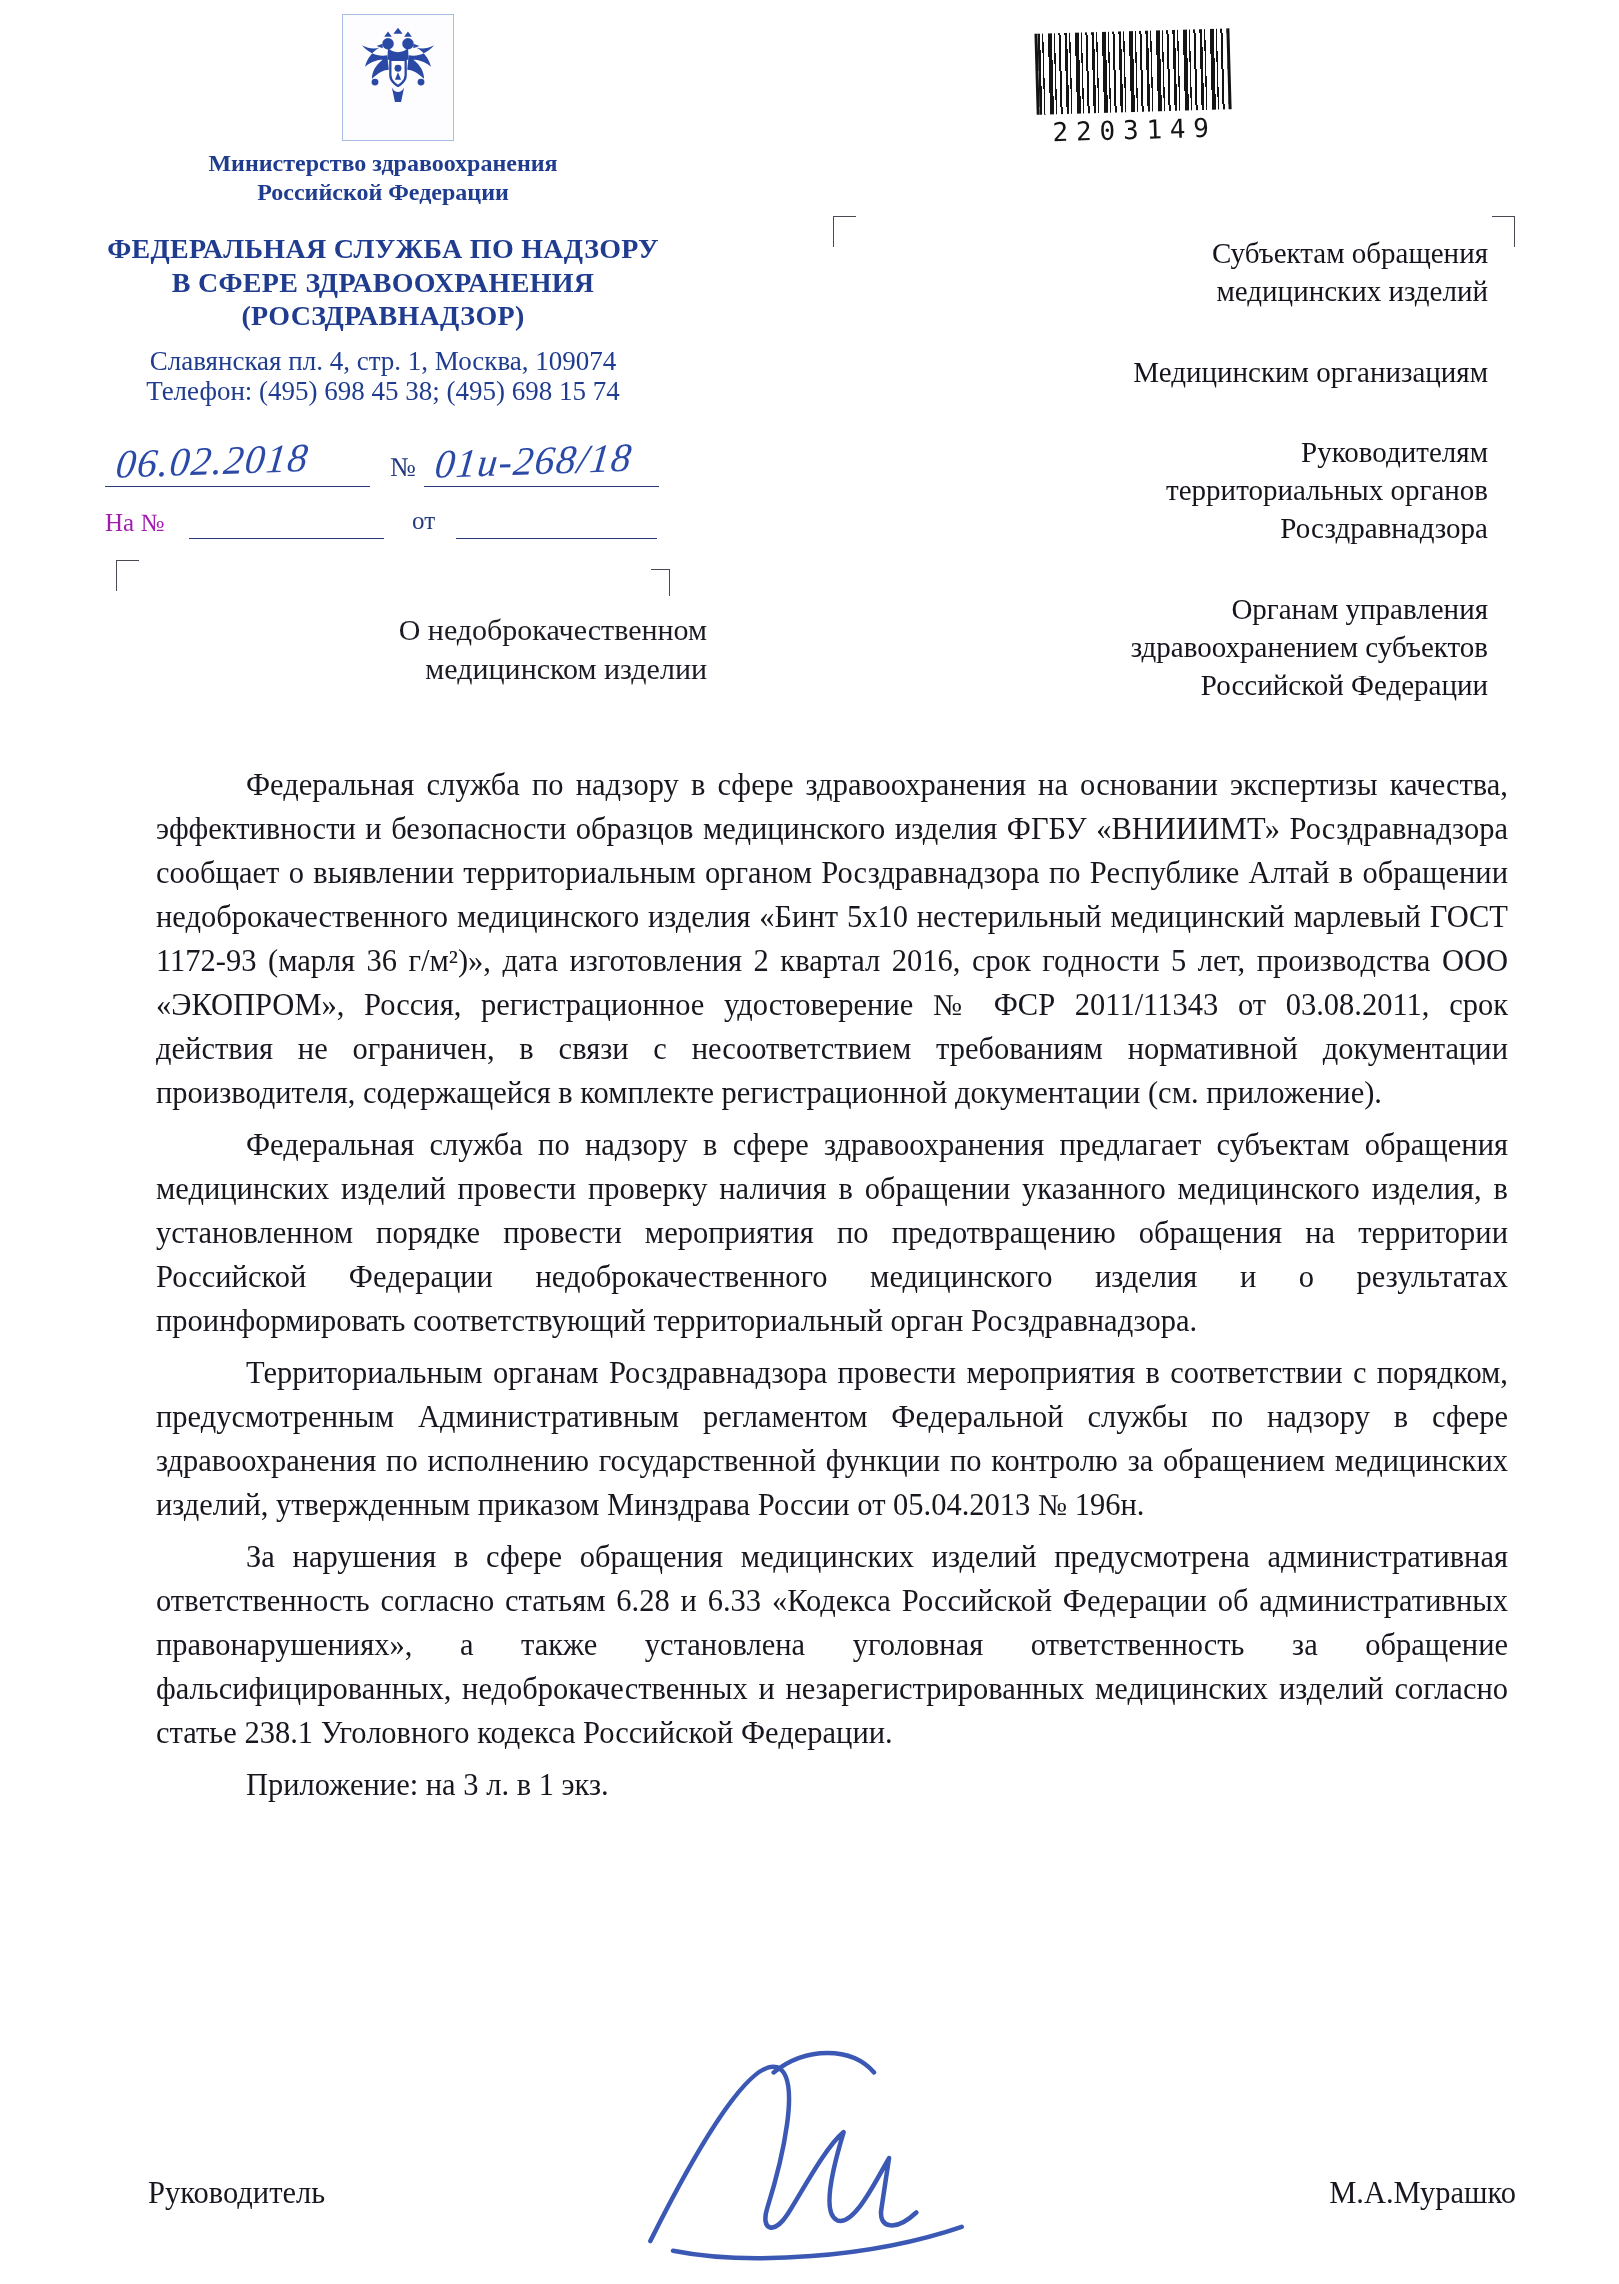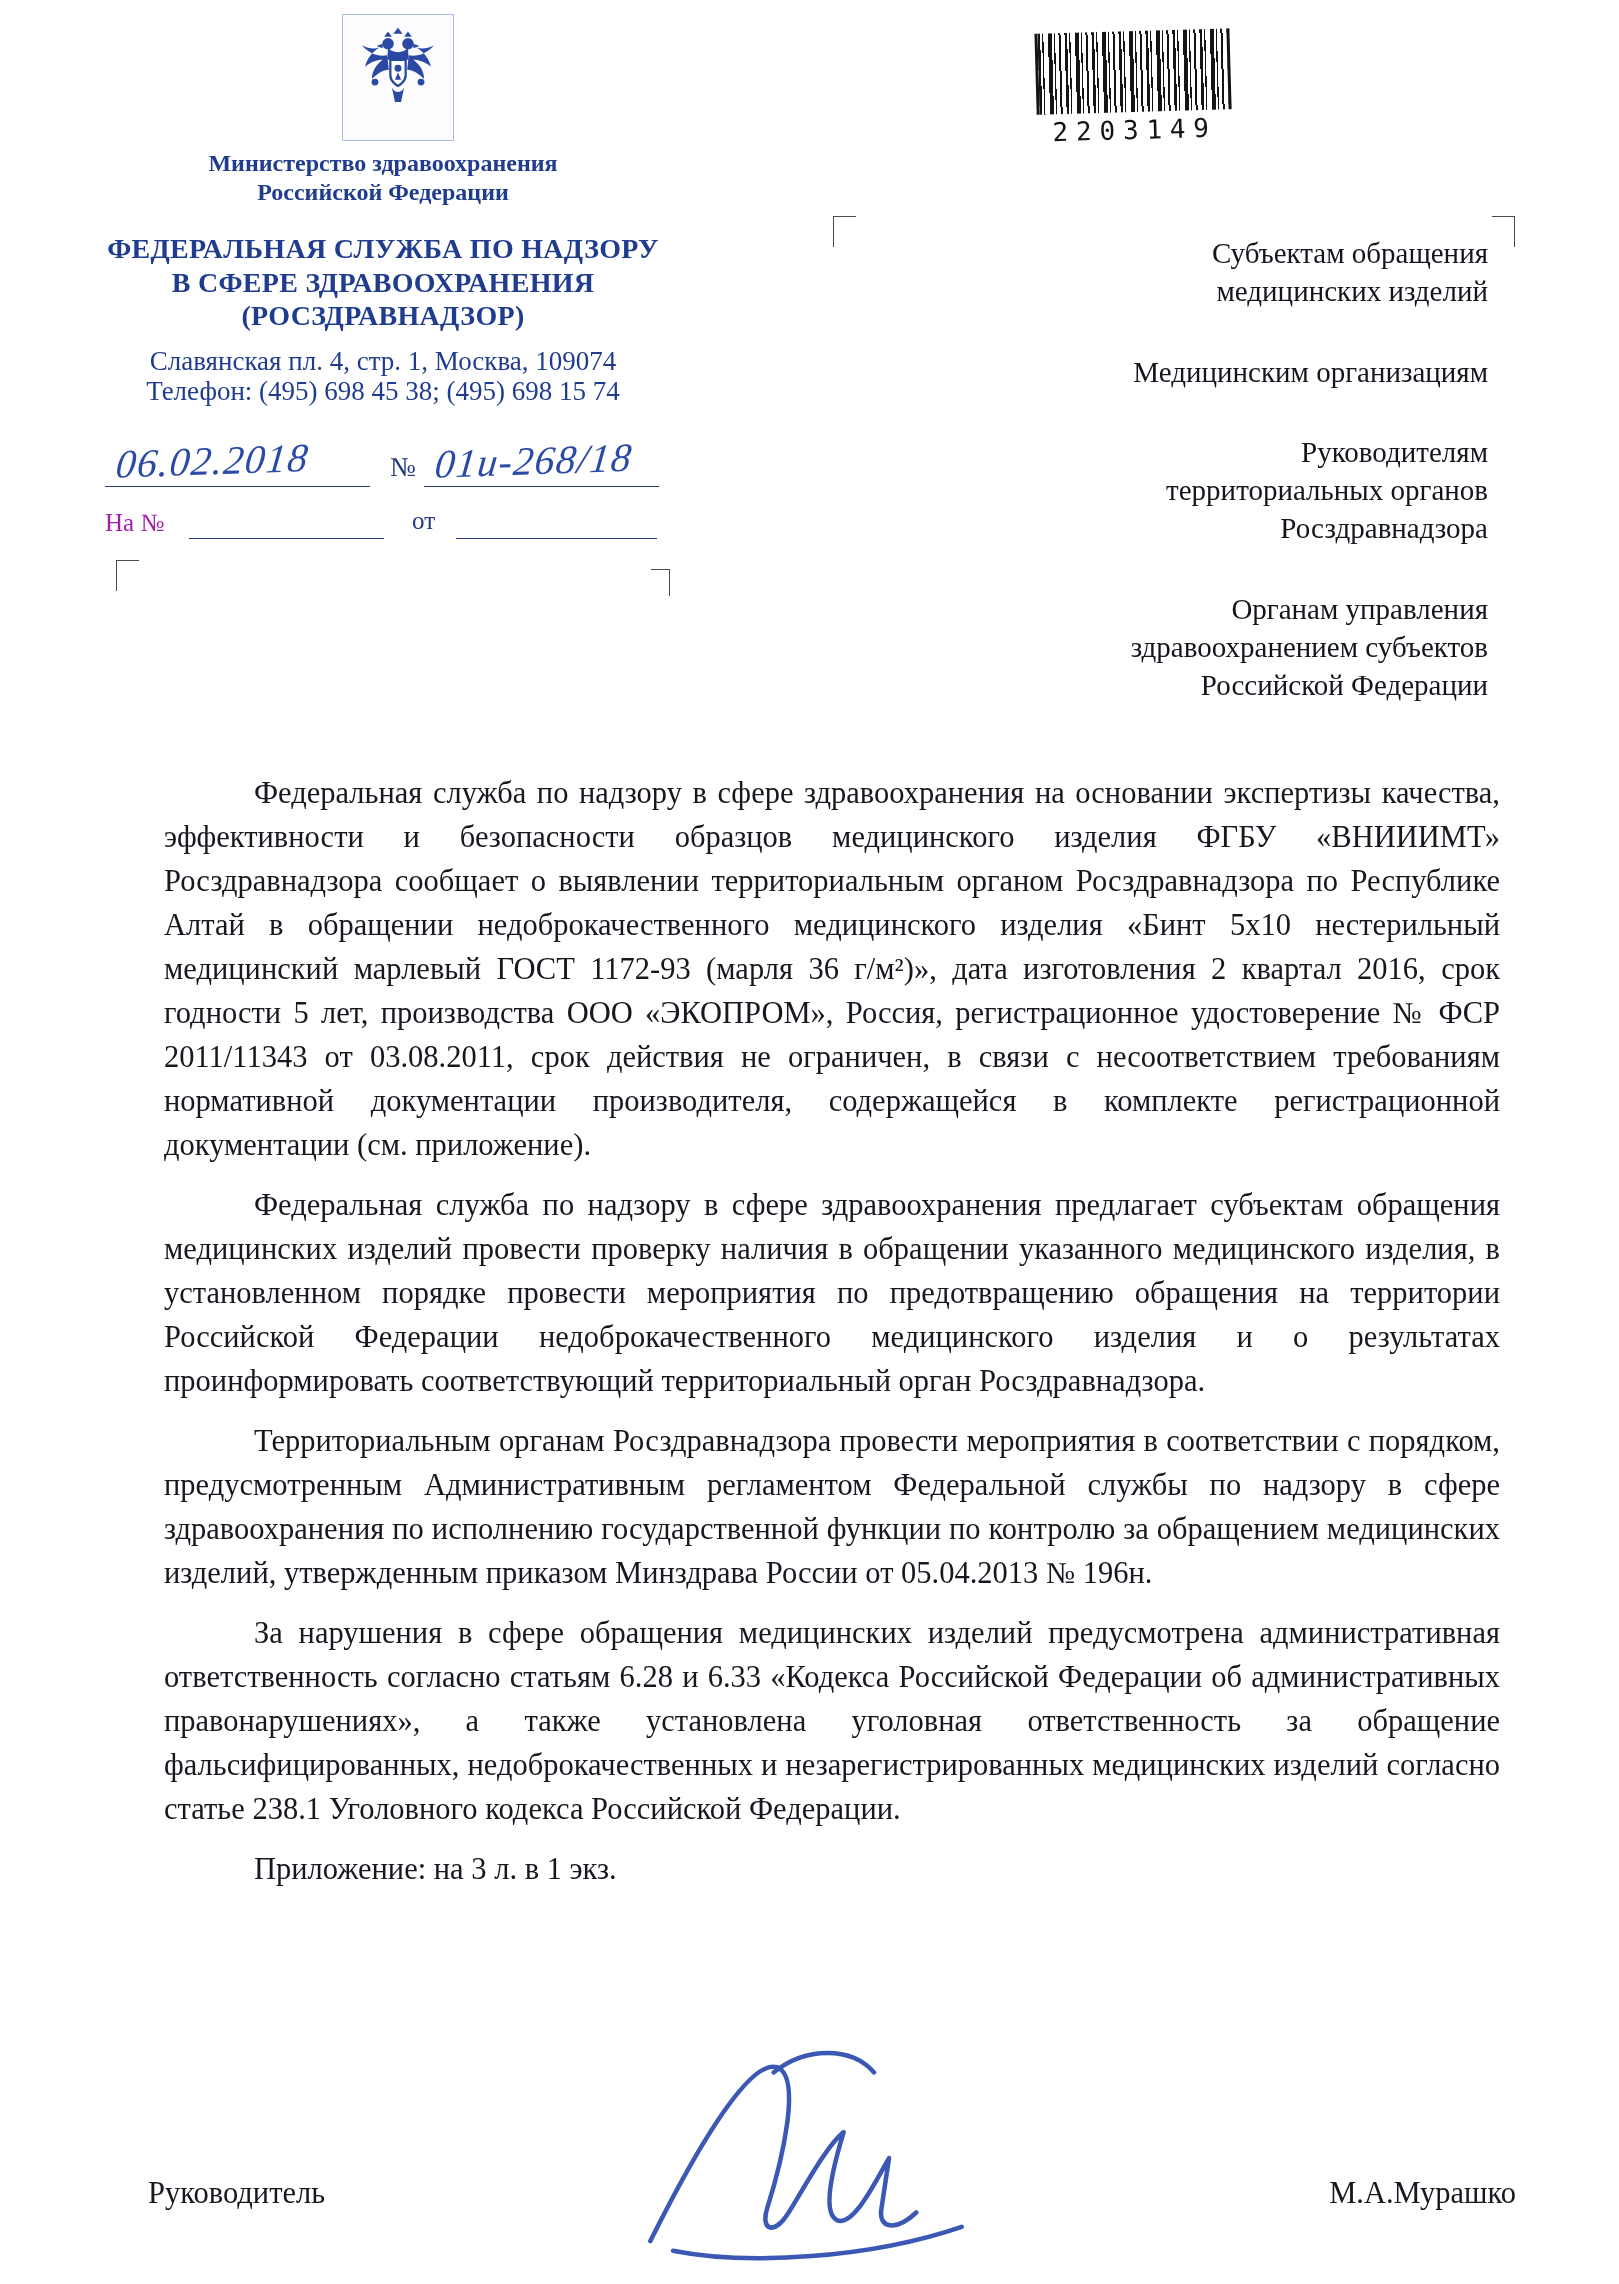--- a/index.html
+++ b/index.html
@@ -100,21 +100,21 @@
     position:absolute;left:864px;top:234px;width:624px;
     text-align:center;font-size:29px;line-height:1.32;color:#14141d;
   }
   .addressee{margin-bottom:42px;}
 
   
   .body-text{
     position:absolute;left:148px;top:755px;width:1368px;
     font-size:30.5px;line-height:44px;text-align:justify;color:#17171f;
   }
-  .body-text p{margin:16px;text-indent:90px;}
+  .body-text p{margin:8px;text-indent:90px;}
   .attachment{margin-top:62px;text-indent:90px;}
 
   
   .footer-row{
     position:absolute;left:148px;top:2148px;width:1368px;
     display:flex;justify-content:space-between;
     font-size:30.5px;color:#17171f;margin-top:28px;
   }
   .signature-svg{position:absolute;left:611px;top:2027px;}
 </style>
@@ -167,20 +167,22 @@
     <span class="reply-blank b1"></span>
     <span class="reply-from">от</span>
     <span class="reply-blank b2"></span>
   </div>
 
   <div class="corner tl mark-subj-tl"></div>
   <div class="corner tr mark-subj-tr"></div>
   <div class="corner tl mark-addr-tl"></div>
   <div class="corner tr mark-addr-tr"></div>
 
+  <div class="subject preline">О недоброкачественном
+медицинском изделии</div>
 
   <div class="barcode-wrap">
     <div class="barcode-bars"></div>
     <div class="barcode-num">2203149</div>
   </div>
 
   <div class="addressees">
     <div class="addressee preline">Субъектам обращения
 медицинских изделий</div>
     <div class="addressee preline">Медицинским организациям</div>

